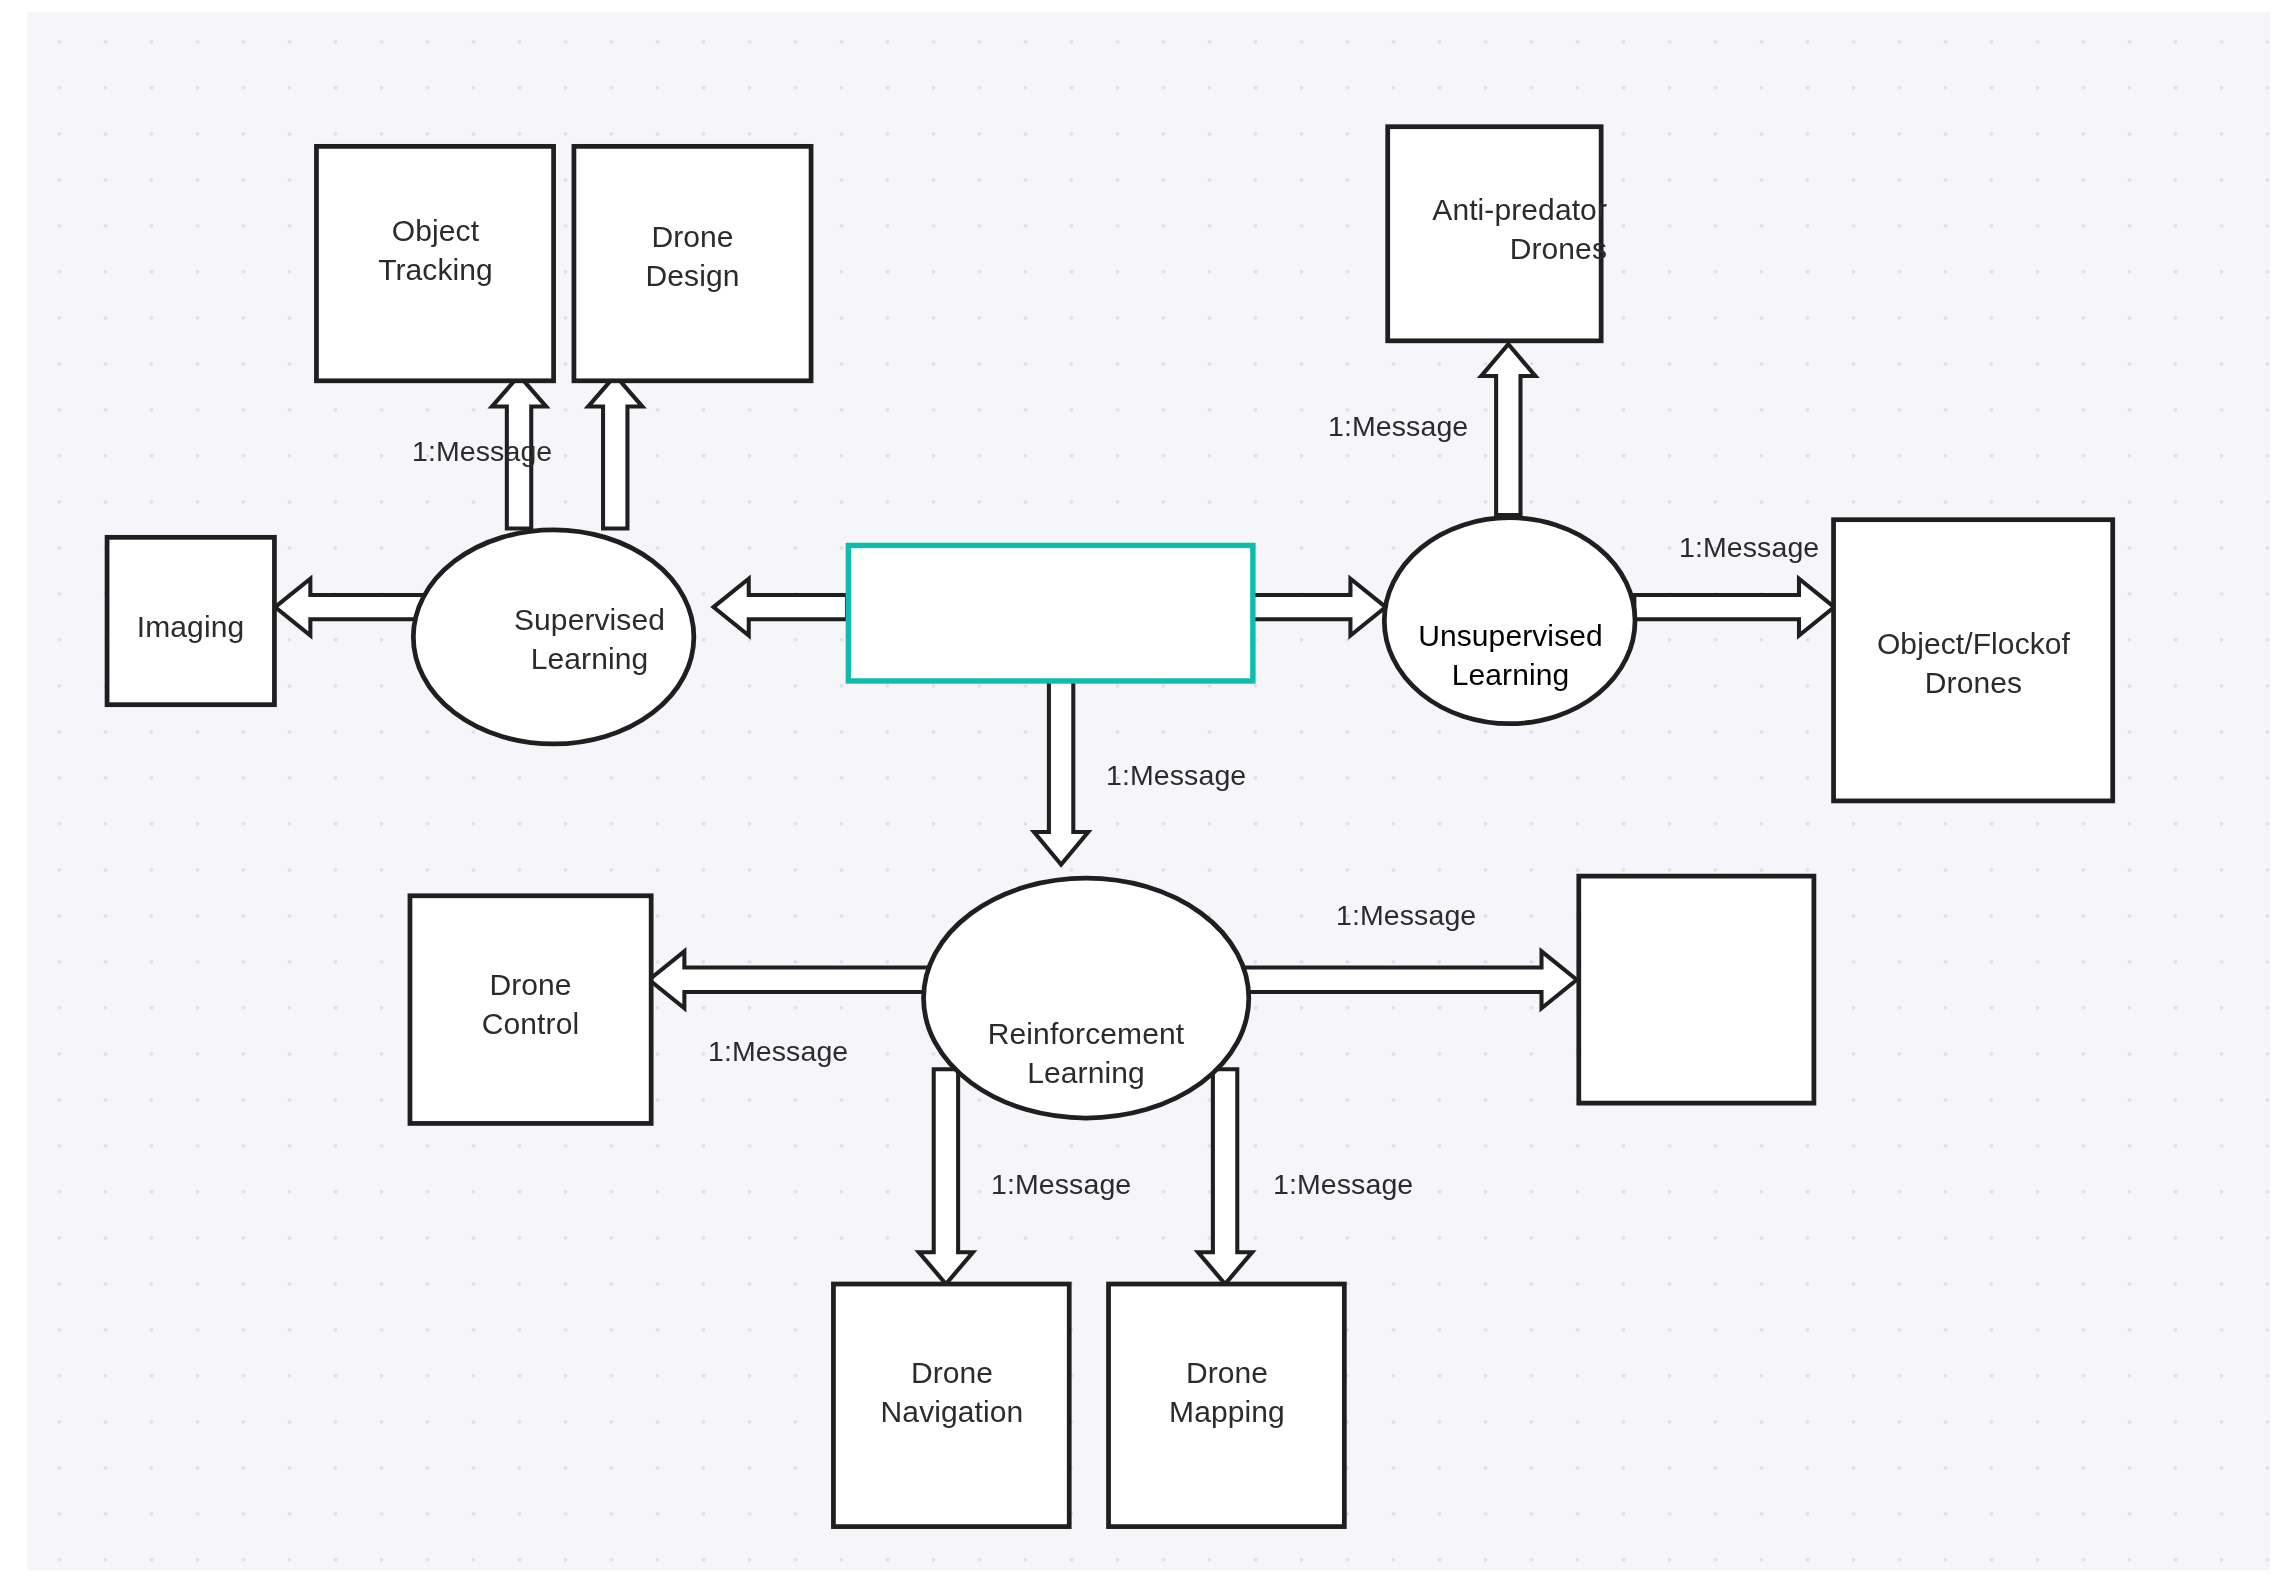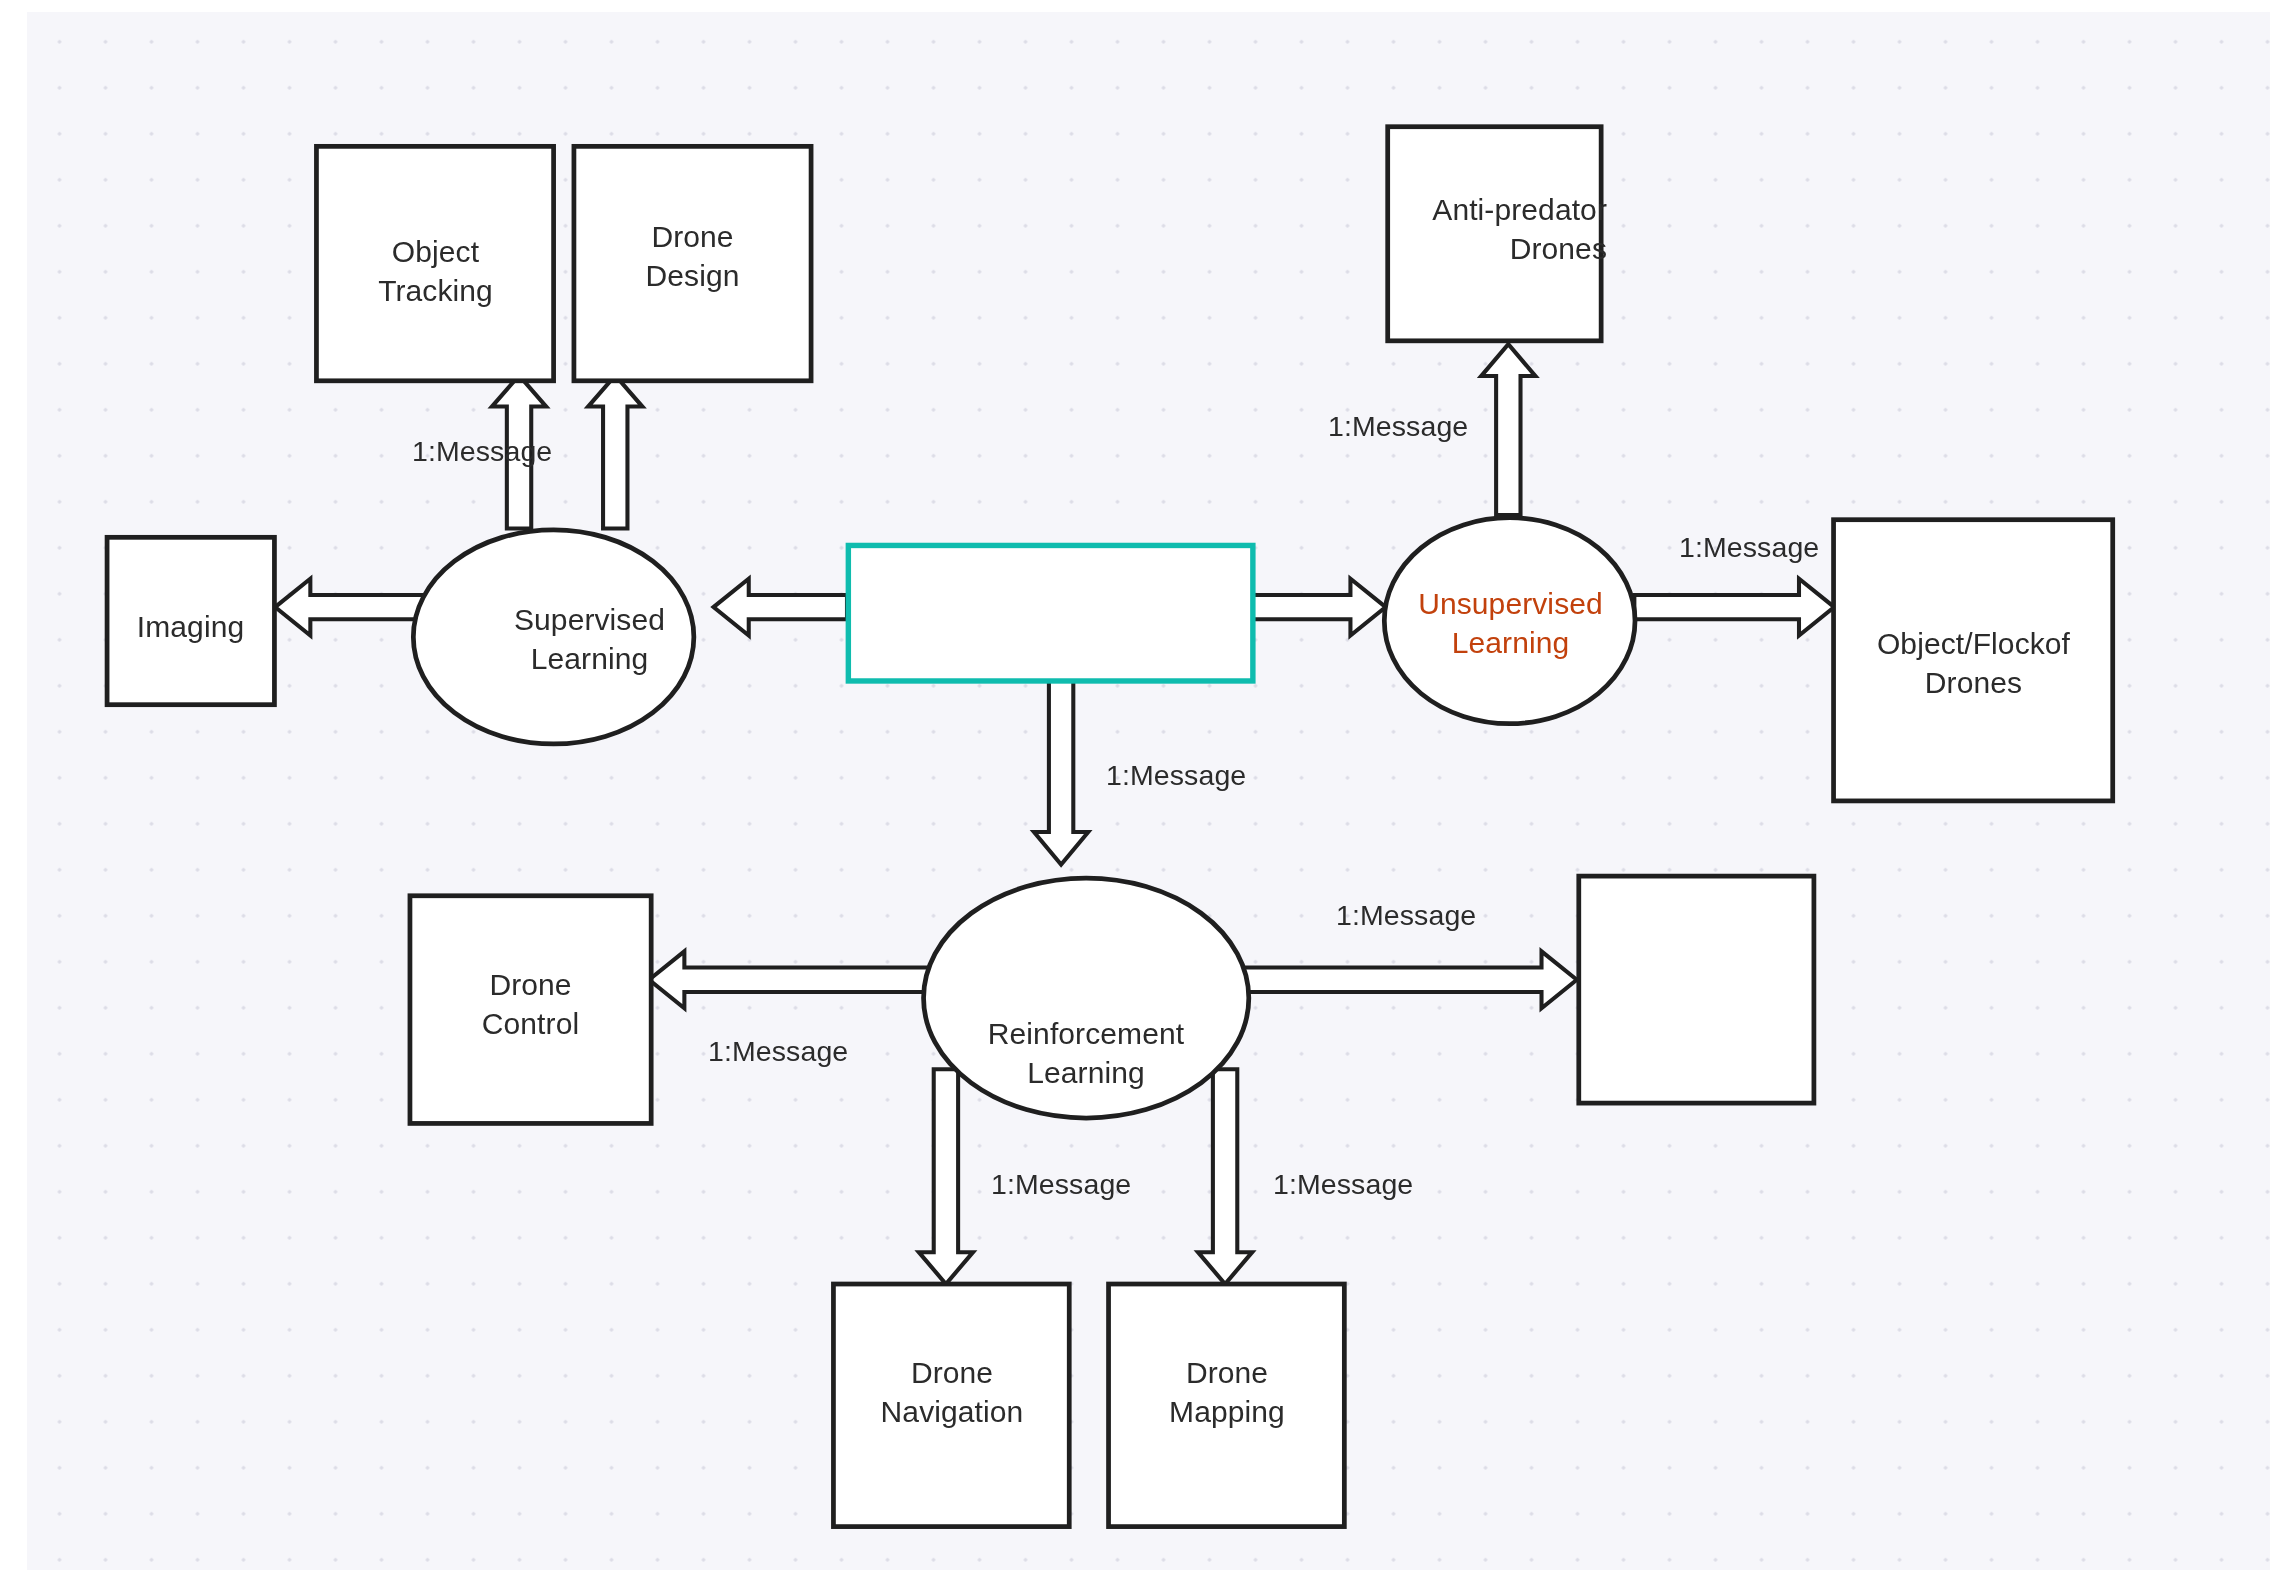--- a/index.html
+++ b/index.html
@@ -38,21 +38,22 @@
     position: absolute;
     text-align: center;
     color: #2b2b2b;
     font-size: 30px;
     line-height: 1.30;
     letter-spacing: 0.1px;
     pointer-events: none;
     white-space: pre-line;
   }
   .node-label.dim {
-    color: #c2410c;
+    color: #000000;
+    margin-top: 32px;
   }
   .edge-label {
     position: absolute;
     color: #2b2b2b;
     font-size: 28.5px;
     line-height: 1.2;
     white-space: nowrap;
     letter-spacing: 0.1px;
   }
 </style>
@@ -111,21 +112,21 @@
 
     <ellipse cx="1603" cy="1473" rx="240" ry="177" fill="#ffffff" stroke="#1f1f1f" stroke-width="7"></ellipse>
 
     <rect x="2330" y="1293" width="347" height="335" fill="#ffffff" stroke="#1f1f1f" stroke-width="7"></rect>
 
     <rect x="1230" y="1895" width="348" height="358" fill="#ffffff" stroke="#1f1f1f" stroke-width="7"></rect>
 
     <rect x="1636" y="1895" width="348" height="358" fill="#ffffff" stroke="#1f1f1f" stroke-width="7"></rect>
   </svg>
 
-  <div class="node-label" style="left:317px; top:232px; width:237px;">Object
+  <div class="node-label" style="left:317px; top:211px; width:237px;">Object
 Tracking</div>
 
   <div class="node-label" style="left:574px; top:217px; width:237px;">Drone
 Design</div>
 
   <div class="node-label" style="left:1383px; top:190px; width:224px;text-align:right;">Anti-predator
 Drones</div>
 
   <div class="node-label" style="left:107px; top:607px; width:167px;text-align:center;">Imaging</div>
 

